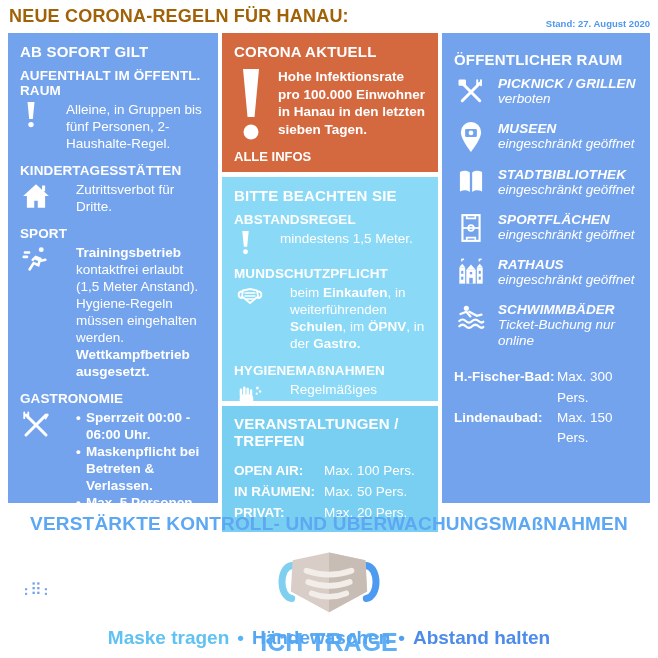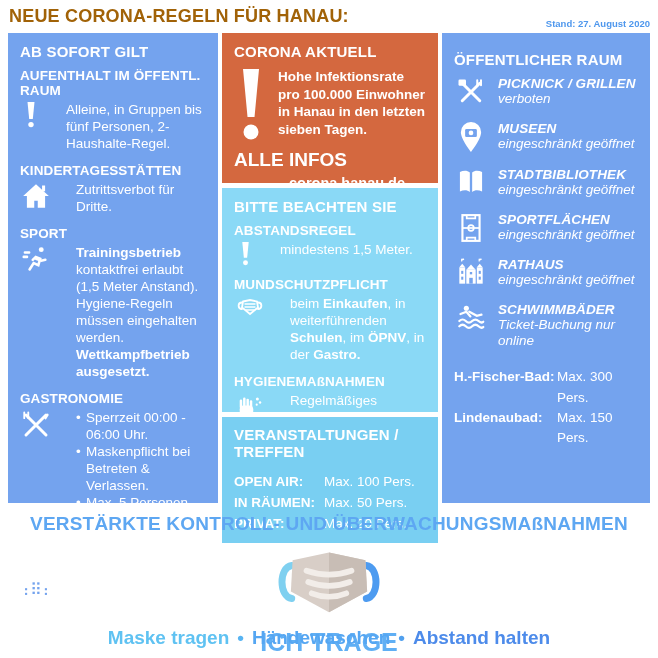--- a/index.html
+++ b/index.html
@@ -23,28 +23,28 @@
   .col-title { font-size:15px; font-weight:bold; margin-bottom:8px; letter-spacing:.2px; }
 
   .section { margin-bottom:11px; }
   .sec-head { font-size:13.5px; font-weight:bold; margin-bottom:3px; letter-spacing:.1px; }
   .sec-row { display:flex; gap:24px; align-items:flex-start; }
   .icon-cell { flex:none; width:32px; display:flex; justify-content:center; padding-top:1px; }
   .icon-cell.narrow { width:22px; }
   .sec-body { font-size:13.5px; line-height:1.26; }
   .b { font-weight:bold; }
 
-  ul.bullets { list-style:none; }
+  ul.bullets { list-style:none;font-weight:bold; }
   ul.bullets li { font-size:13.5px; line-height:1.26; padding-left:10px; position:relative; }
   ul.bullets li::before { content:"•"; position:absolute; left:0; }
 
   
   .orange-row { display:flex; gap:10px; margin-top:4px; }
   .orange-body { font-size:13.5px; font-weight:bold; line-height:1.3; }
-  .alle-infos { font-size:19px; font-weight:bold; margin-top:8px; }
+  .alle-infos { font-size:13px; font-weight:bold; margin-top:8px; }
   .corona-url { font-size:14.5px; font-weight:bold; margin-left:55px; margin-top:4px; cursor:pointer; }
 
   
   .v-rows { margin-top:12px; }
   .v-row { display:flex; font-size:13.5px; line-height:1.55; }
   .v-label { width:90px; font-weight:bold; flex:none; }
 
   
   .r-item { display:flex; gap:10px; margin-bottom:13px;font-style:italic; }
   .r-icon { flex:none; width:34px; display:flex; justify-content:center; padding-top:1px; }
@@ -175,21 +175,20 @@
       <div class="orange-row">
         <span class="icon-cell" style="width:34px;">
           <svg width="22" height="72" viewBox="0 0 22 72" fill="#fff">
               <path d="M3 0h16L14.5 48h-7Z"></path>
               <circle cx="11" cy="63" r="7.5"></circle>
             </svg>
         </span>
         <div class="orange-body">Hohe Infektionsrate pro 100.000 Einwohner in Hanau in den letzten sieben Tagen.</div>
       </div>
       <div class="alle-infos">ALLE INFOS</div>
-      <div class="corona-url">corona.hanau.de</div>
     </div>
 
     <div class="box-cyan">
       <div class="col-title">BITTE BEACHTEN SIE</div>
 
       <div class="section">
         <div class="sec-head">ABSTANDSREGEL</div>
         <div class="sec-row">
           <span class="icon-cell narrow">
             <svg width="11" height="24" viewBox="0 0 12 26" fill="#fff">

